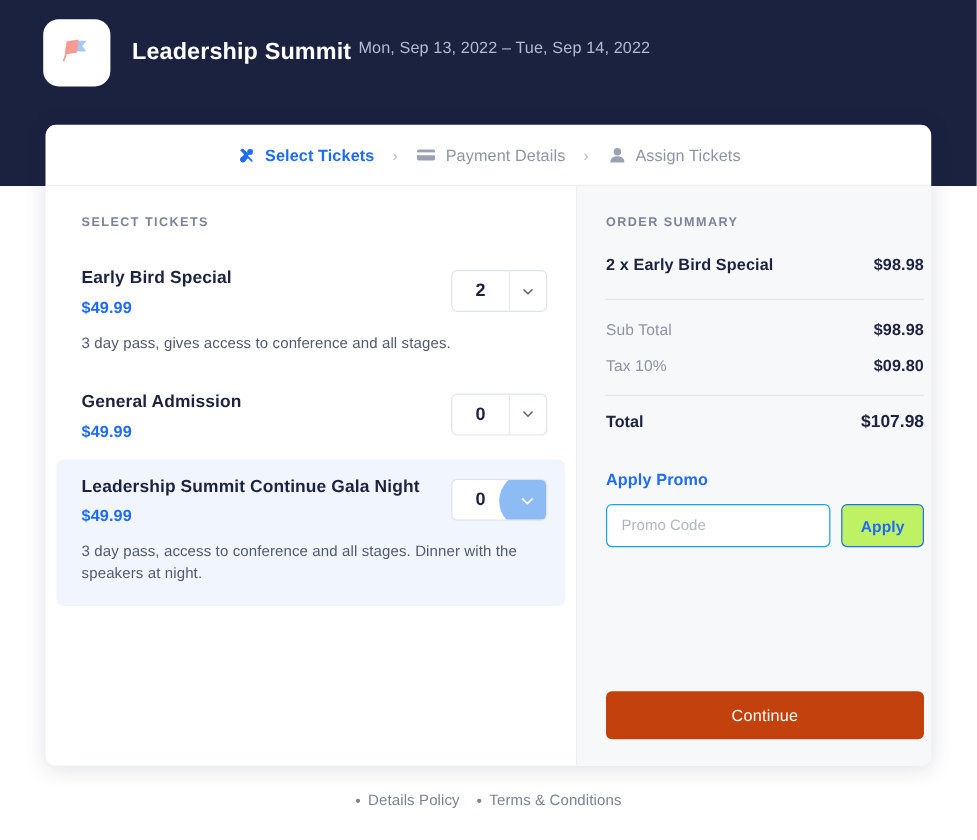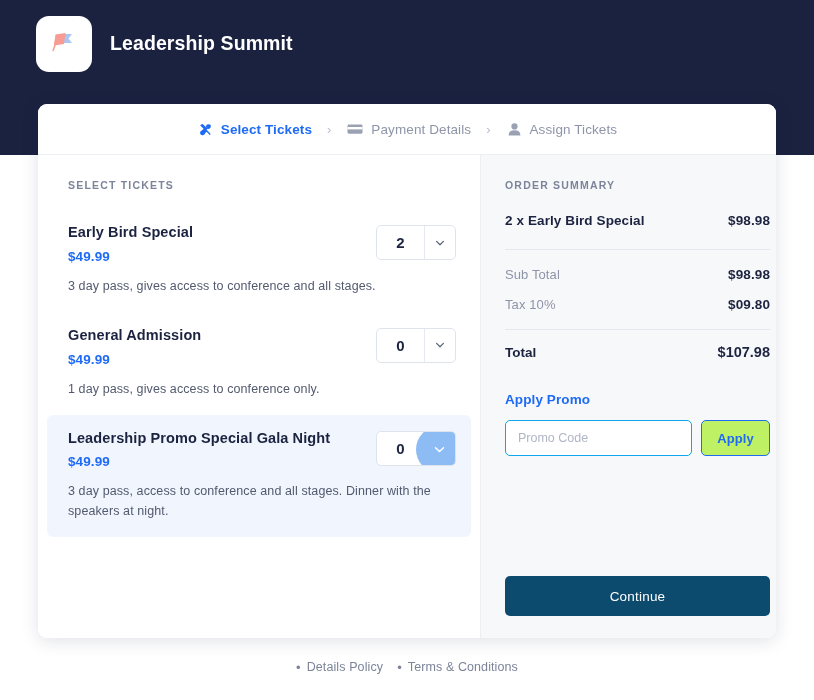--- a/index.html
+++ b/index.html
@@ -331,21 +331,21 @@
     font-family: "Liberation Sans", sans-serif;
     cursor: pointer;
     letter-spacing: 0.1px;
   }
 
   .spacer { flex: 1; }
 
   .continue-btn {
     width: 100%;
     height: 40px;
-    background: #0c4a6e;
+    background: #c2410c;
     border: none;
     border-radius: 5px;
     color: #ffffff;
     font-size: 13.5px;
     font-family: "Liberation Sans", sans-serif;
     letter-spacing: 0.2px;
     cursor: pointer;
   }
 
   
@@ -376,20 +376,21 @@
         <span>
           <svg width="34" height="34" viewBox="0 0 34 34">
             <path d="M12 9 L25 9 L21.5 13.5 L25 18 L12 18 Z" fill="#a9c7f4"></path>
             <path d="M8.5 9.5 L18.5 8 L17 19 L7 20.5 Z" fill="#f79b93"></path>
             <path d="M8.6 9.6 L7.1 20.6 L5.2 25.8 L6.6 26.3 L8.6 20.9 Z" fill="#f79b93"></path>
           </svg>
         </span>
       </div>
       <div class="event-titles">
         <div class="event-name">Leadership Summit</div>
+        <div class="event-dates">Mon, Sep 13, 2022 – Tue, Sep 14, 2022</div>
       </div>
     </div>
   </div>
 
   <div class="card">
 
     <div class="stepper">
 
       <div class="step active">
         <span class="step-icon">
@@ -461,27 +462,26 @@
               </div>
               <div class="qty">
                 <div class="qty-value">0</div>
                 <div class="qty-caret">
                   <svg width="12" height="12" viewBox="0 0 12 12">
                     <path d="M2.6 4.4 L6 7.8 L9.4 4.4" stroke="#5c6478" stroke-width="1.25" fill="none" stroke-linecap="round" stroke-linejoin="round"></path>
                   </svg>
                 </div>
               </div>
             </div>
-            <div class="ticket-desc">1 day pass, gives access to conference only.</div>
           </div>
 
           <div class="ticket-row highlighted">
             <div class="ticket-top">
               <div>
-                <div class="ticket-name">Leadership Promo Special Gala Night</div>
+                <div class="ticket-name">Leadership Summit Continue Gala Night</div>
                 <div class="ticket-price">$49.99</div>
               </div>
               <div class="qty">
                 <div class="qty-value">0</div>
                 <div class="qty-caret">
                   <svg width="12" height="12" viewBox="0 0 12 12">
                     <path d="M2.6 4.4 L6 7.8 L9.4 4.4" stroke="#5c6478" stroke-width="1.25" fill="none" stroke-linecap="round" stroke-linejoin="round"></path>
                   </svg>
                 </div>
                 <div class="hover-bubble">

